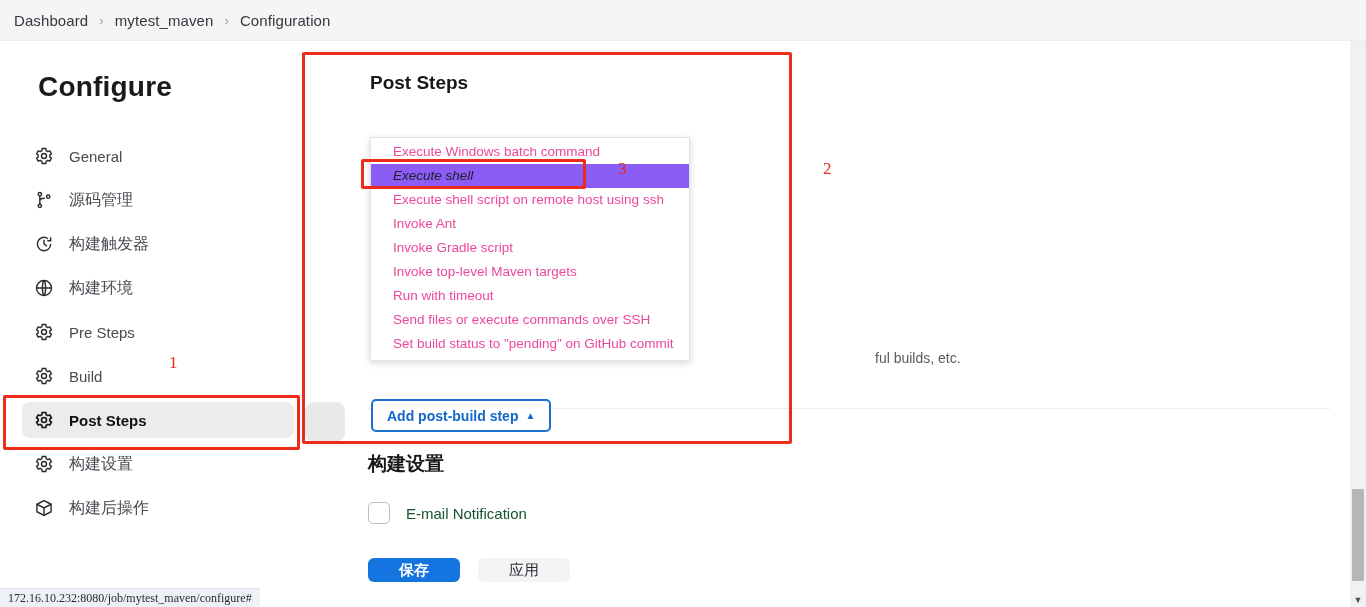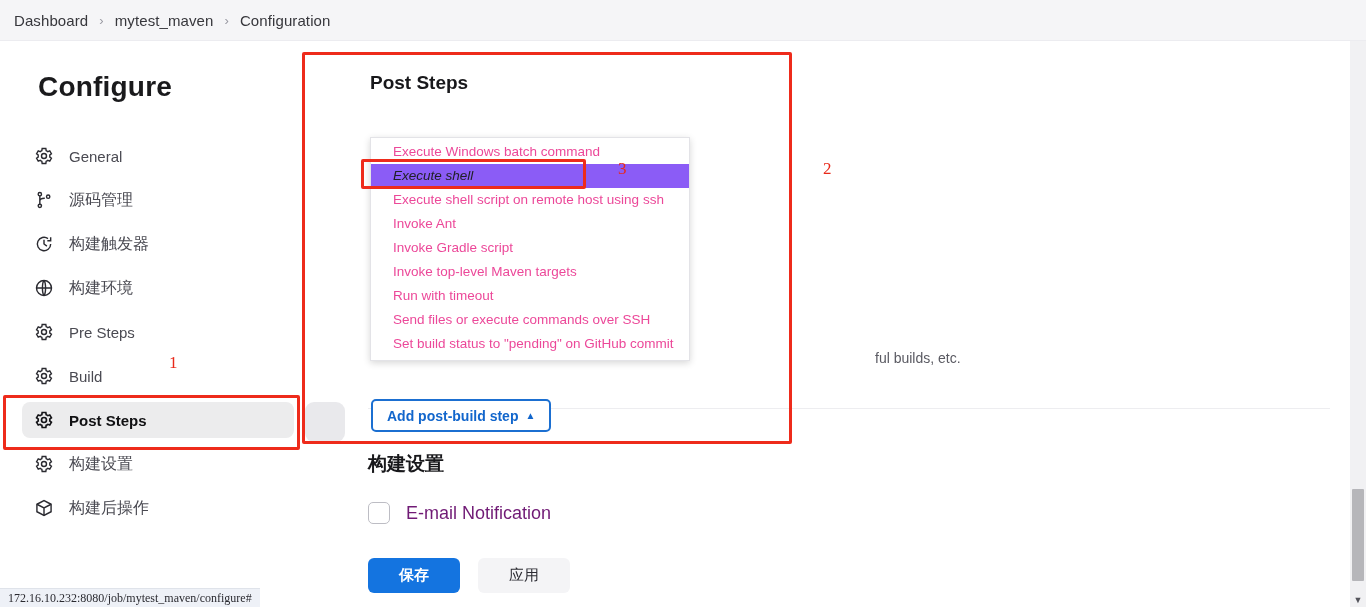--- a/index.html
+++ b/index.html
@@ -97,25 +97,25 @@
 
   .divider { position:absolute; left:68px; top:367px; width:962px; height:1px; background:#ededf0; }
 
   .gray-pill {
     position:absolute; left:5px; top:361px; width:40px; height:40px;
     background:#e9e9ec; border-radius:9px;
   }
 
   .checkbox-row { position:absolute; left:68px; top:461px; display:flex; align-items:center; gap:16px; }
   .cbx { width:22px; height:22px; border:1.6px solid #bdbdc4; border-radius:5px; background:#fff; cursor:pointer; }
-  .cbx-label { font-size:18px; color:#701a75; }
+  .cbx-label { font-size:15px; color:#14532d; }
 
   .btn-row { position:absolute; left:68px; top:517px; display:flex; align-items:center; gap:18px; }
   .btn {
-    height:35px; min-width:92px; border-radius:6px; border:none;
+    height:24px; min-width:92px; border-radius:6px; border:none;
     display:flex; align-items:center; justify-content:center;
     font-size:15px; cursor:pointer;
     font-family:"Liberation Sans","DejaVu Sans",sans-serif;
   }
   .btn-primary { background:#1474e0; color:#fff; font-weight:bold; }
   .btn-secondary { background:#f4f4f6; color:#2b2b32; }
 
   
   .anno-box { position:absolute; border:3px solid #ee2b1b; border-radius:2px; z-index:30; pointer-events:none; }
   .anno-num { position:absolute; color:#e8291a; font-size:17px; z-index:31;

